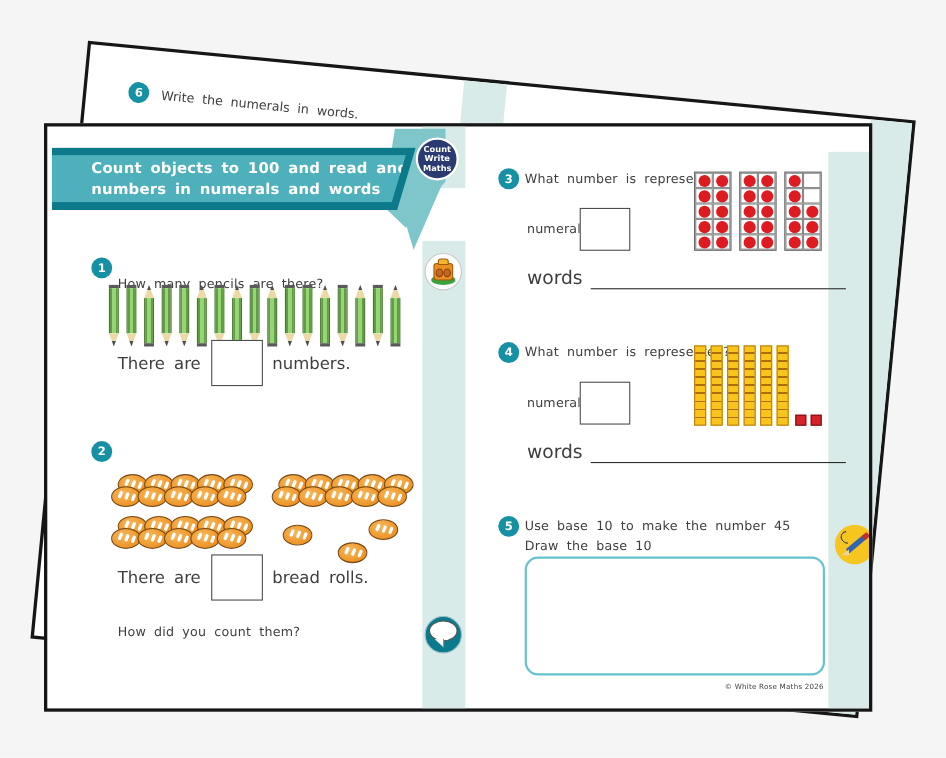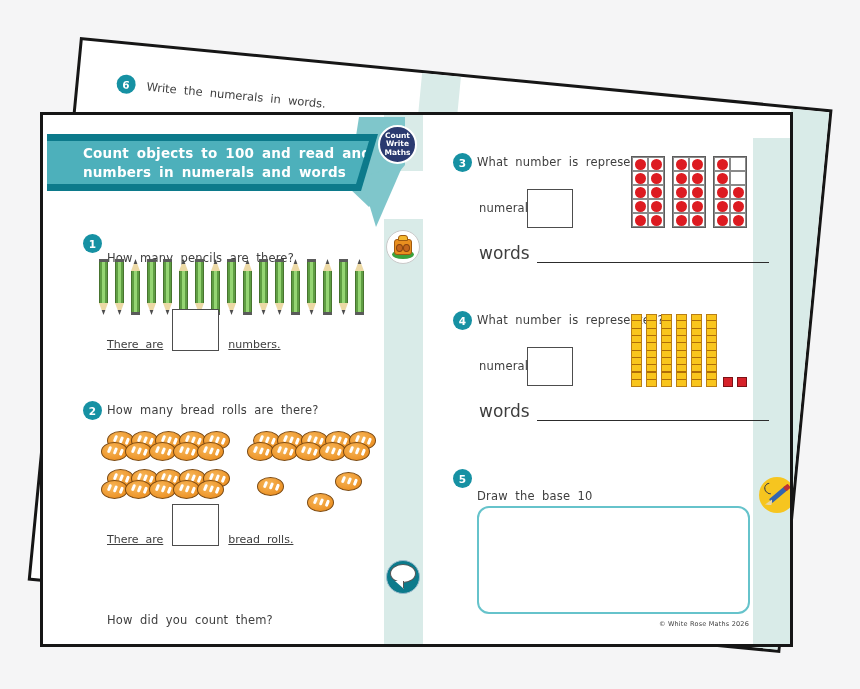--- a/index.html
+++ b/index.html
@@ -15,21 +15,21 @@
   #front-page{left:40px;top:112px;width:747px;height:529px;z-index:2;}
   .inner{position:absolute;inset:0;overflow:hidden;}
 
   
   .badge{
     position:absolute;width:19px;height:19px;border-radius:50%;
     background:var(--badge_teal);color:#fff;font-size:10.5px;font-weight:bold;
     display:flex;align-items:center;justify-content:center;
   }
   .prompt{position:absolute;font-size:11.5px;color:#3e3e3e;word-spacing:3.5px;letter-spacing:.2px;line-height:19px;white-space:nowrap;}
-  .ansrow{position:absolute;display:flex;align-items:flex-end;gap:9px;font-size:11px;color:#3e3e3e;word-spacing:3.5px;text-decoration:underline;}
+  .ansrow{position:absolute;display:flex;align-items:center;gap:9px;font-size:15px;color:#3e3e3e;word-spacing:3.5px;}
   .ansbox{width:45px;height:40px;background:#fff;border:1.6px solid #4d4d4d;}
   .ansbox.small{width:44px;height:37px;}
   .wordsrow{position:absolute;display:flex;align-items:flex-end;gap:7px;font-size:17px;color:#3e3e3e;}
   .wline{width:232px;height:15px;border-bottom:1.6px solid #2c2c2c;}
 
   
   .strip{position:absolute;background:var(--strip_teal);}
   .banner{
     position:absolute;left:4px;top:19px;width:331px;height:57px;
     background:var(--banner_dark);
@@ -256,21 +256,20 @@
           <div class="tip"></div>
         </div>
       </div>
     <div class="ansrow" style="left:64px;top:194px;">
       <span>There are</span>
       <span class="ansbox"></span>
       <span>numbers.</span>
     </div>
 
     <div class="badge" style="left:40px;top:286px;">2</div>
-    <div class="prompt" style="left:64px;top:286px;">How many bread rolls are there?</div>
     <div id="rolls-area">
         <div class="roll-group" style="left: 2px; top: 4px;">
           <div class="roll" style="left: 6px; top: 0px;"></div>
           <div class="roll" style="left: 30px; top: 0px;"></div>
           <div class="roll" style="left: 54px; top: 0px;"></div>
           <div class="roll" style="left: 78px; top: 0px;"></div>
           <div class="roll" style="left: 102px; top: 0px;"></div>
           <div class="roll" style="left: 0px; top: 11px;"></div>
           <div class="roll" style="left: 24px; top: 11px;"></div>
           <div class="roll" style="left: 48px; top: 11px;"></div>
@@ -303,21 +302,21 @@
         </div>
         <div class="roll" style="left: 158px; top: 50px;"></div>
         <div class="roll" style="left: 208px; top: 66px;"></div>
         <div class="roll" style="left: 236px; top: 45px;"></div>
       </div>
     <div class="ansrow" style="left:64px;top:389px;">
       <span>There are</span>
       <span class="ansbox"></span>
       <span>bread rolls.</span>
     </div>
-    <div class="prompt" style="left:64px;top:450px;margin-top:46px;">How did you count them?</div>
+    <div class="prompt" style="left:64px;top:450px;">How did you count them?</div>
 
     <div class="badge" style="left:410px;top:38px;">3</div>
     <div class="prompt" style="left:434px;top:38px;">What number is represented?</div>
     <div id="frames">
         <div class="tenframe">
           <div class="tf-cell">
             <div class="counter"></div>
           </div>
           <div class="tf-cell">
             <div class="counter"></div>
@@ -430,18 +429,19 @@
         <div class="cube" style="left: 106px; top: 63px;"></div>
       </div>
     <div class="prompt" style="left:436px;top:242px;">numerals</div>
     <span class="ansbox small" style="position:absolute;left:484px;top:232px;"></span>
     <div class="wordsrow" style="left:436px;top:286px;">
       <span>words</span>
       <span class="wline"></span>
     </div>
 
     <div class="badge" style="left:410px;top:354px;">5</div>
+    <div class="prompt" style="left:434px;top:354px;">Use base 10 to make the number 45</div>
     <div class="prompt" style="left:434px;top:372px;">Draw the base 10</div>
     <div class="drawbox"></div>
 
     <div class="footer">© White Rose Maths 2026</div>
   </div>
 </div>
 
 </body></html>

